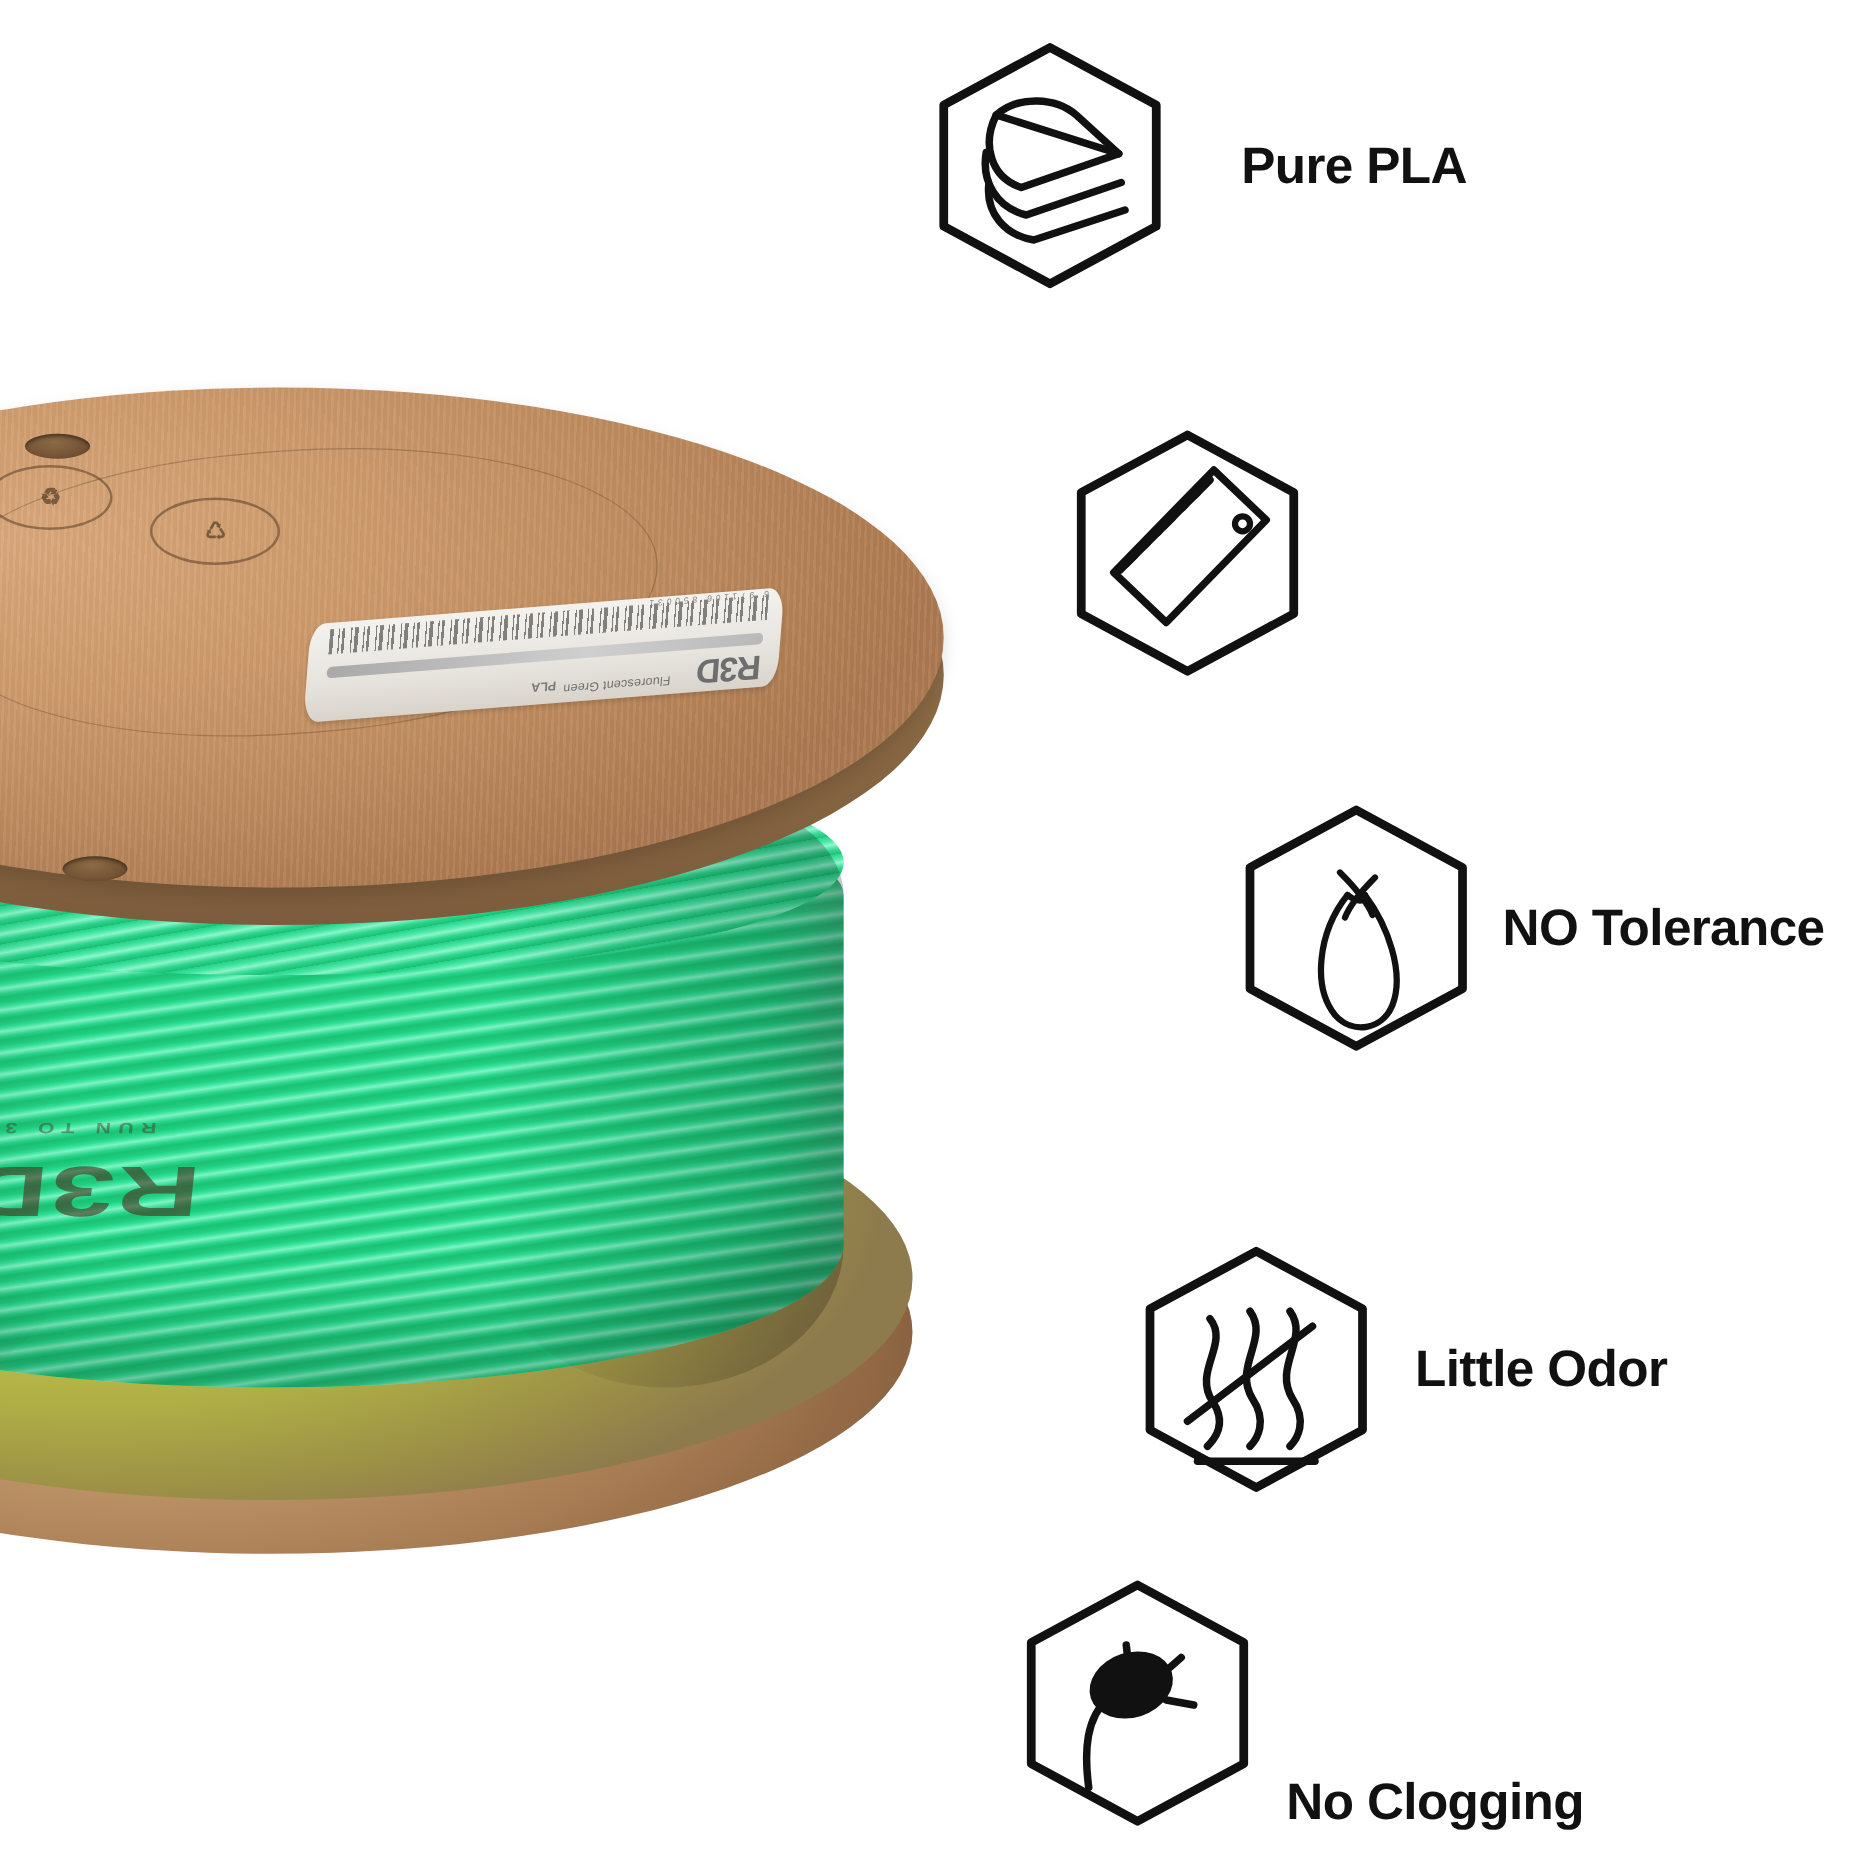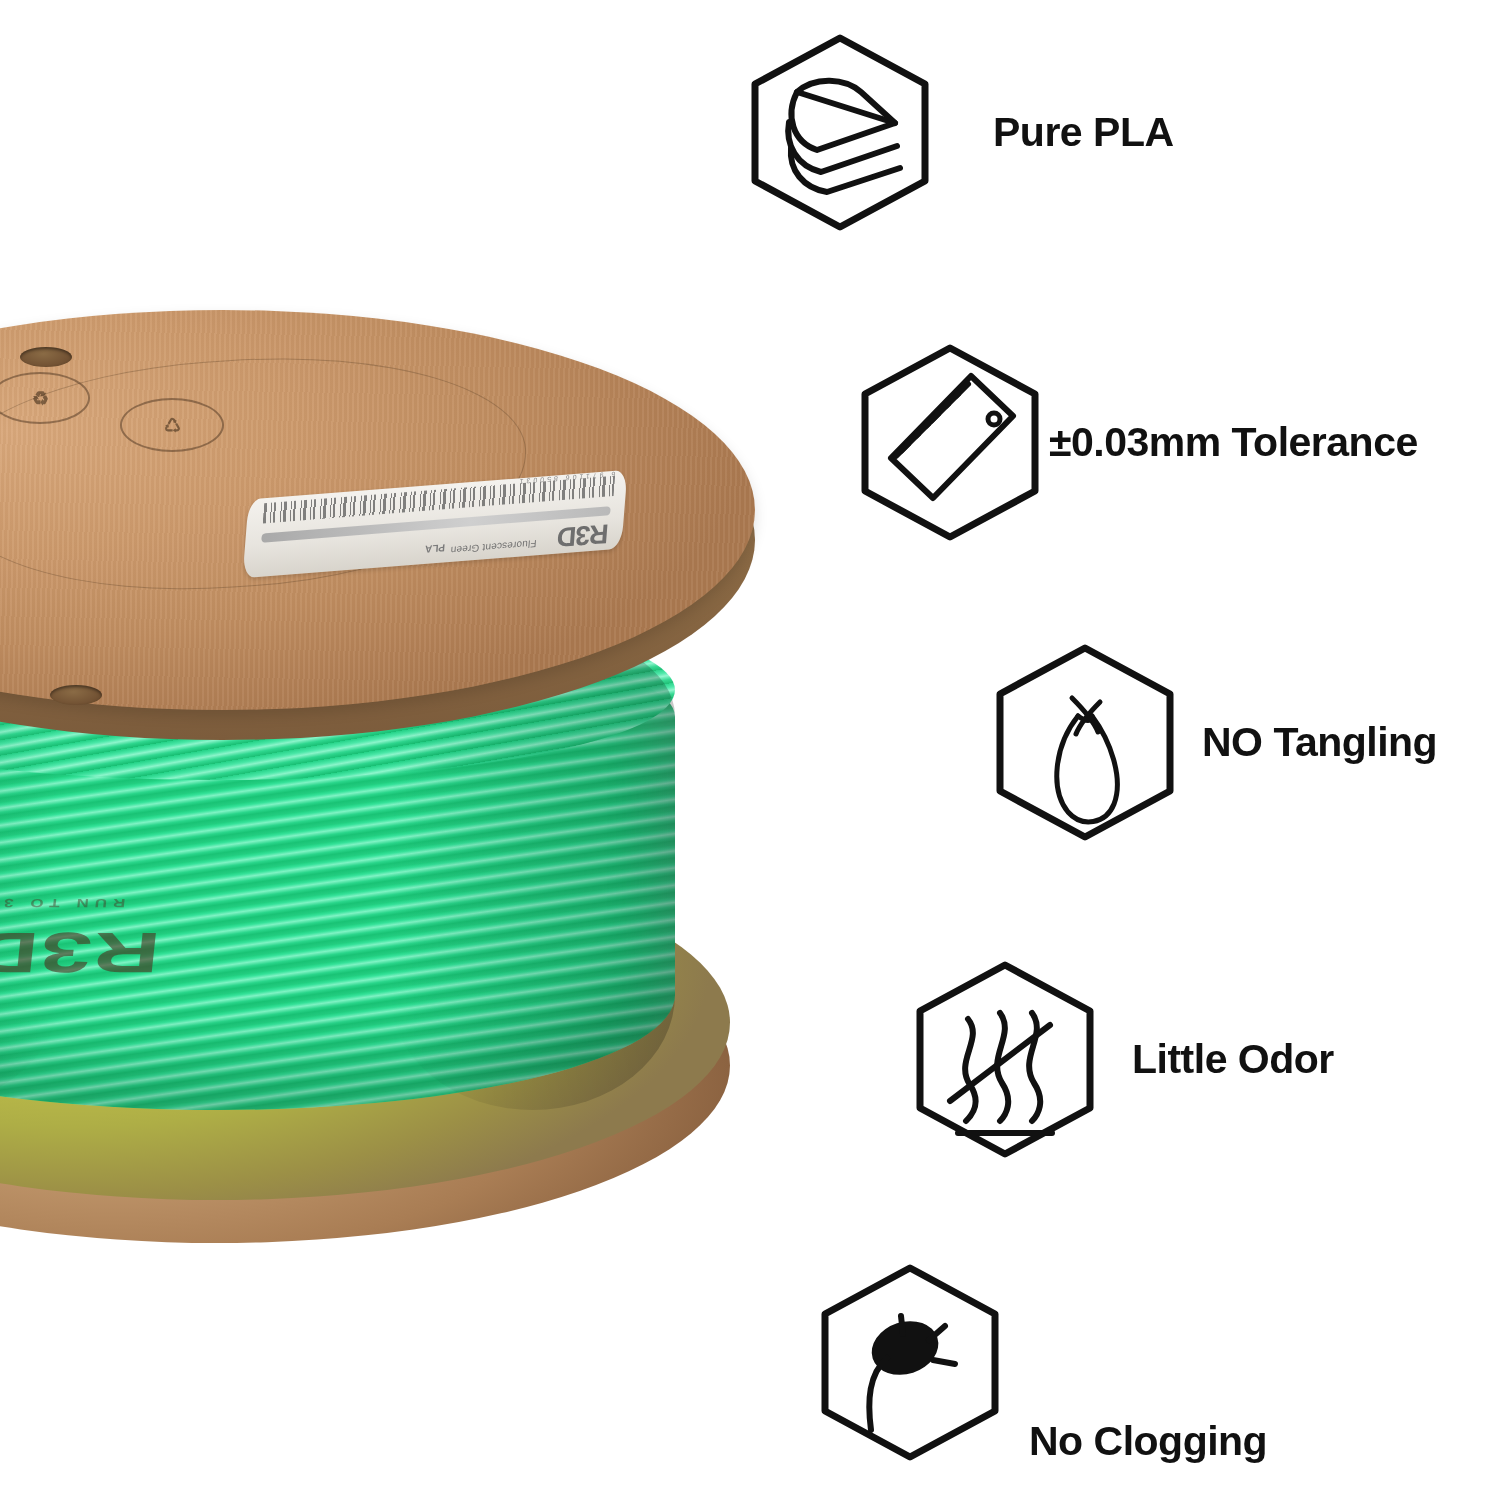--- a/index.html
+++ b/index.html
@@ -338,21 +338,21 @@
   }
   .feature.f1 { left: -15px; top: 30px; }
   .feature.f1 .flabel { margin-left: 58px; }
 
   .feature.f2 { left: 95px; top: 340px; }
   .feature.f2 .flabel { margin-left: 4px; }
 
   .feature.f3 { left: 230px; top: 640px; }
   .feature.f3 .flabel { margin-left: 22px; }
 
-  .feature.f4 { left: 150px; top: 957px; }
+  .feature.f4 { left: 150px; top: 993px; }
   .feature.f4 .flabel { margin-left: 32px; }
 
   .feature.f5 { left: 55px; top: 1260px; align-items: flex-end; }
   .feature.f5 .flabel { margin-left: 24px; }
 
   .hex svg { display: block; width: 100%; height: 100%; }
 </style>
 </head>
 <body>
 
@@ -429,36 +429,35 @@
             <line x1="103" y1="54" x2="91" y2="66"></line>
             <line x1="93" y1="64" x2="76" y2="81"></line>
             <line x1="83" y1="74" x2="71" y2="86"></line>
             <line x1="73" y1="84" x2="61" y2="96"></line>
             <line x1="63" y1="94" x2="46" y2="111"></line>
             <line x1="53" y1="104" x2="41" y2="116"></line>
             <circle cx="139" cy="79" r="6" stroke-width="5"></circle>
           </g>
         </svg>
       </div>
-      <div class="flabel">±0.03mm Tolerance</div>
     </div>
 
     <div class="feature f3">
       <div class="hex">
         <svg viewBox="0 0 190 205" fill="none" stroke="#111" stroke-width="7" stroke-linecap="round" stroke-linejoin="round">
           <polygon points="95,8 180,54 180,151 95,197 10,151 10,54"></polygon>
           <g stroke-width="5">
             <path d="M88 76 C 64 106, 60 150, 78 172 C 92 188, 116 184, 124 164 C 134 138, 120 100, 102 76"></path>
             <path d="M82 58 C 94 70, 104 82, 108 92"></path>
             <path d="M110 62 C 100 72, 90 84, 86 94"></path>
             <path d="M88 76 C 96 82, 102 82, 102 76"></path>
           </g>
         </svg>
       </div>
-      <div class="flabel">NO Tangling</div>
+      <div class="flabel">NO Tolerance</div>
     </div>
 
     <div class="feature f4">
       <div class="hex">
         <svg viewBox="0 0 190 205" fill="none" stroke="#111" stroke-width="7" stroke-linecap="round" stroke-linejoin="round">
           <polygon points="95,8 180,54 180,151 95,197 10,151 10,54"></polygon>
           <g stroke-width="6">
             <path d="M58 62 C 74 82, 44 104, 60 128 C 72 146, 62 158, 56 164"></path>
             <path d="M90 56 C 106 78, 76 100, 92 126 C 104 144, 96 158, 90 164"></path>
             <path d="M122 56 C 138 78, 108 100, 124 126 C 136 144, 128 158, 122 164"></path>

